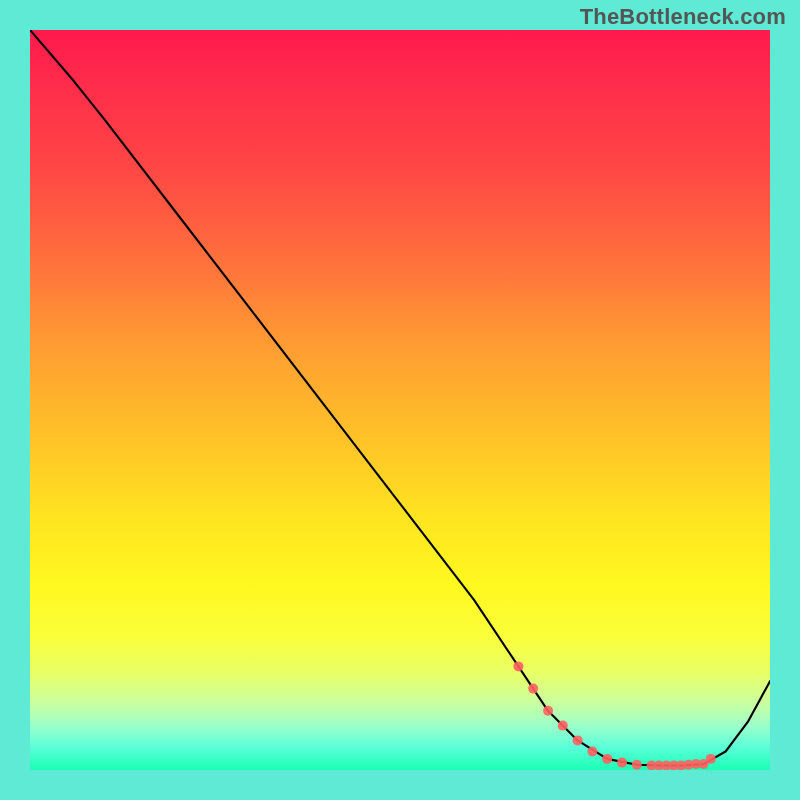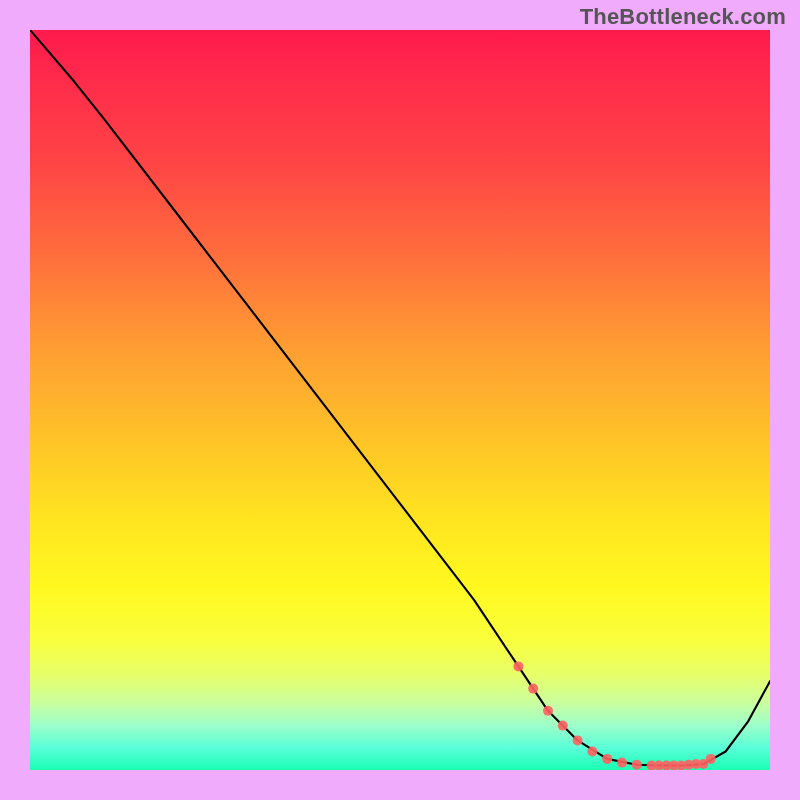--- a/index.html
+++ b/index.html
@@ -8,21 +8,21 @@
     width: 800px;
     height: 800px;
     background: #000;
     overflow: hidden;
     font-family: Arial, Helvetica, sans-serif;
   }
   .frame {
     position: relative;
     width: 800px;
     height: 800px;
-    background: #f0abfc;
+    background: #5eead4;
   }
   .watermark {
     position: absolute;
     top: 4px;
     right: 14px;
     color: #555;
     font-size: 22px;
     font-weight: 600;
     letter-spacing: 0.2px;
     z-index: 10;

